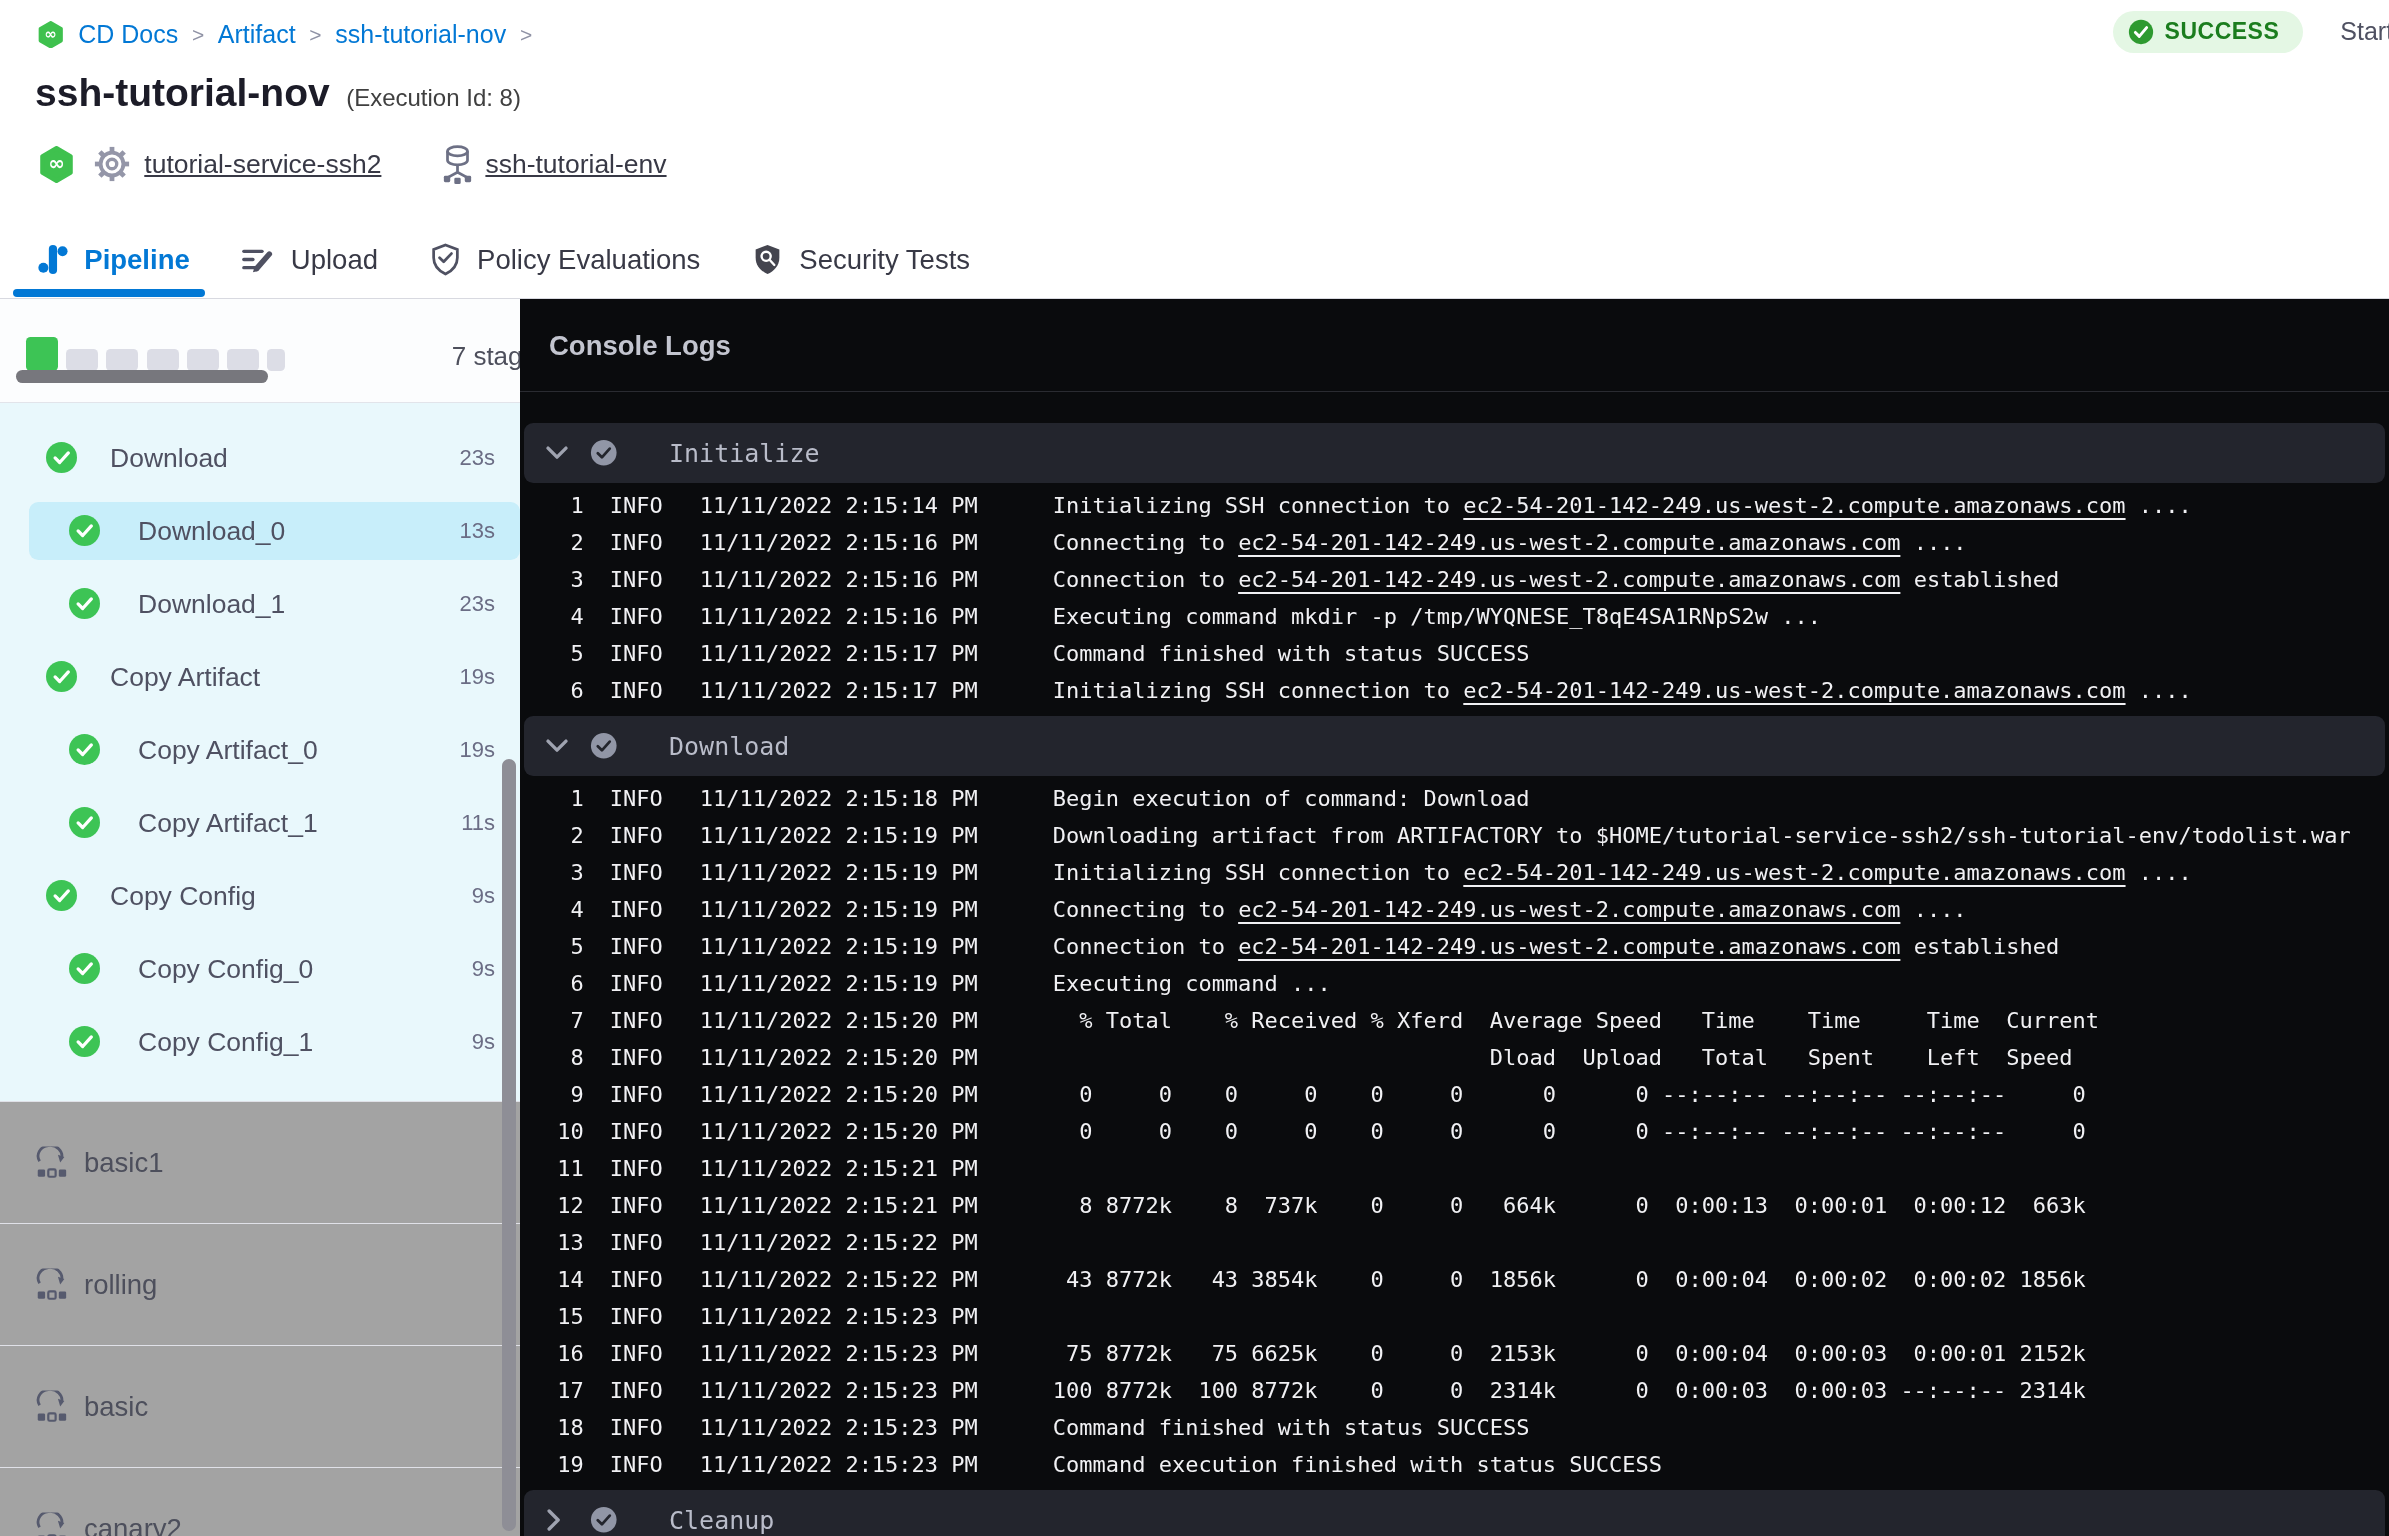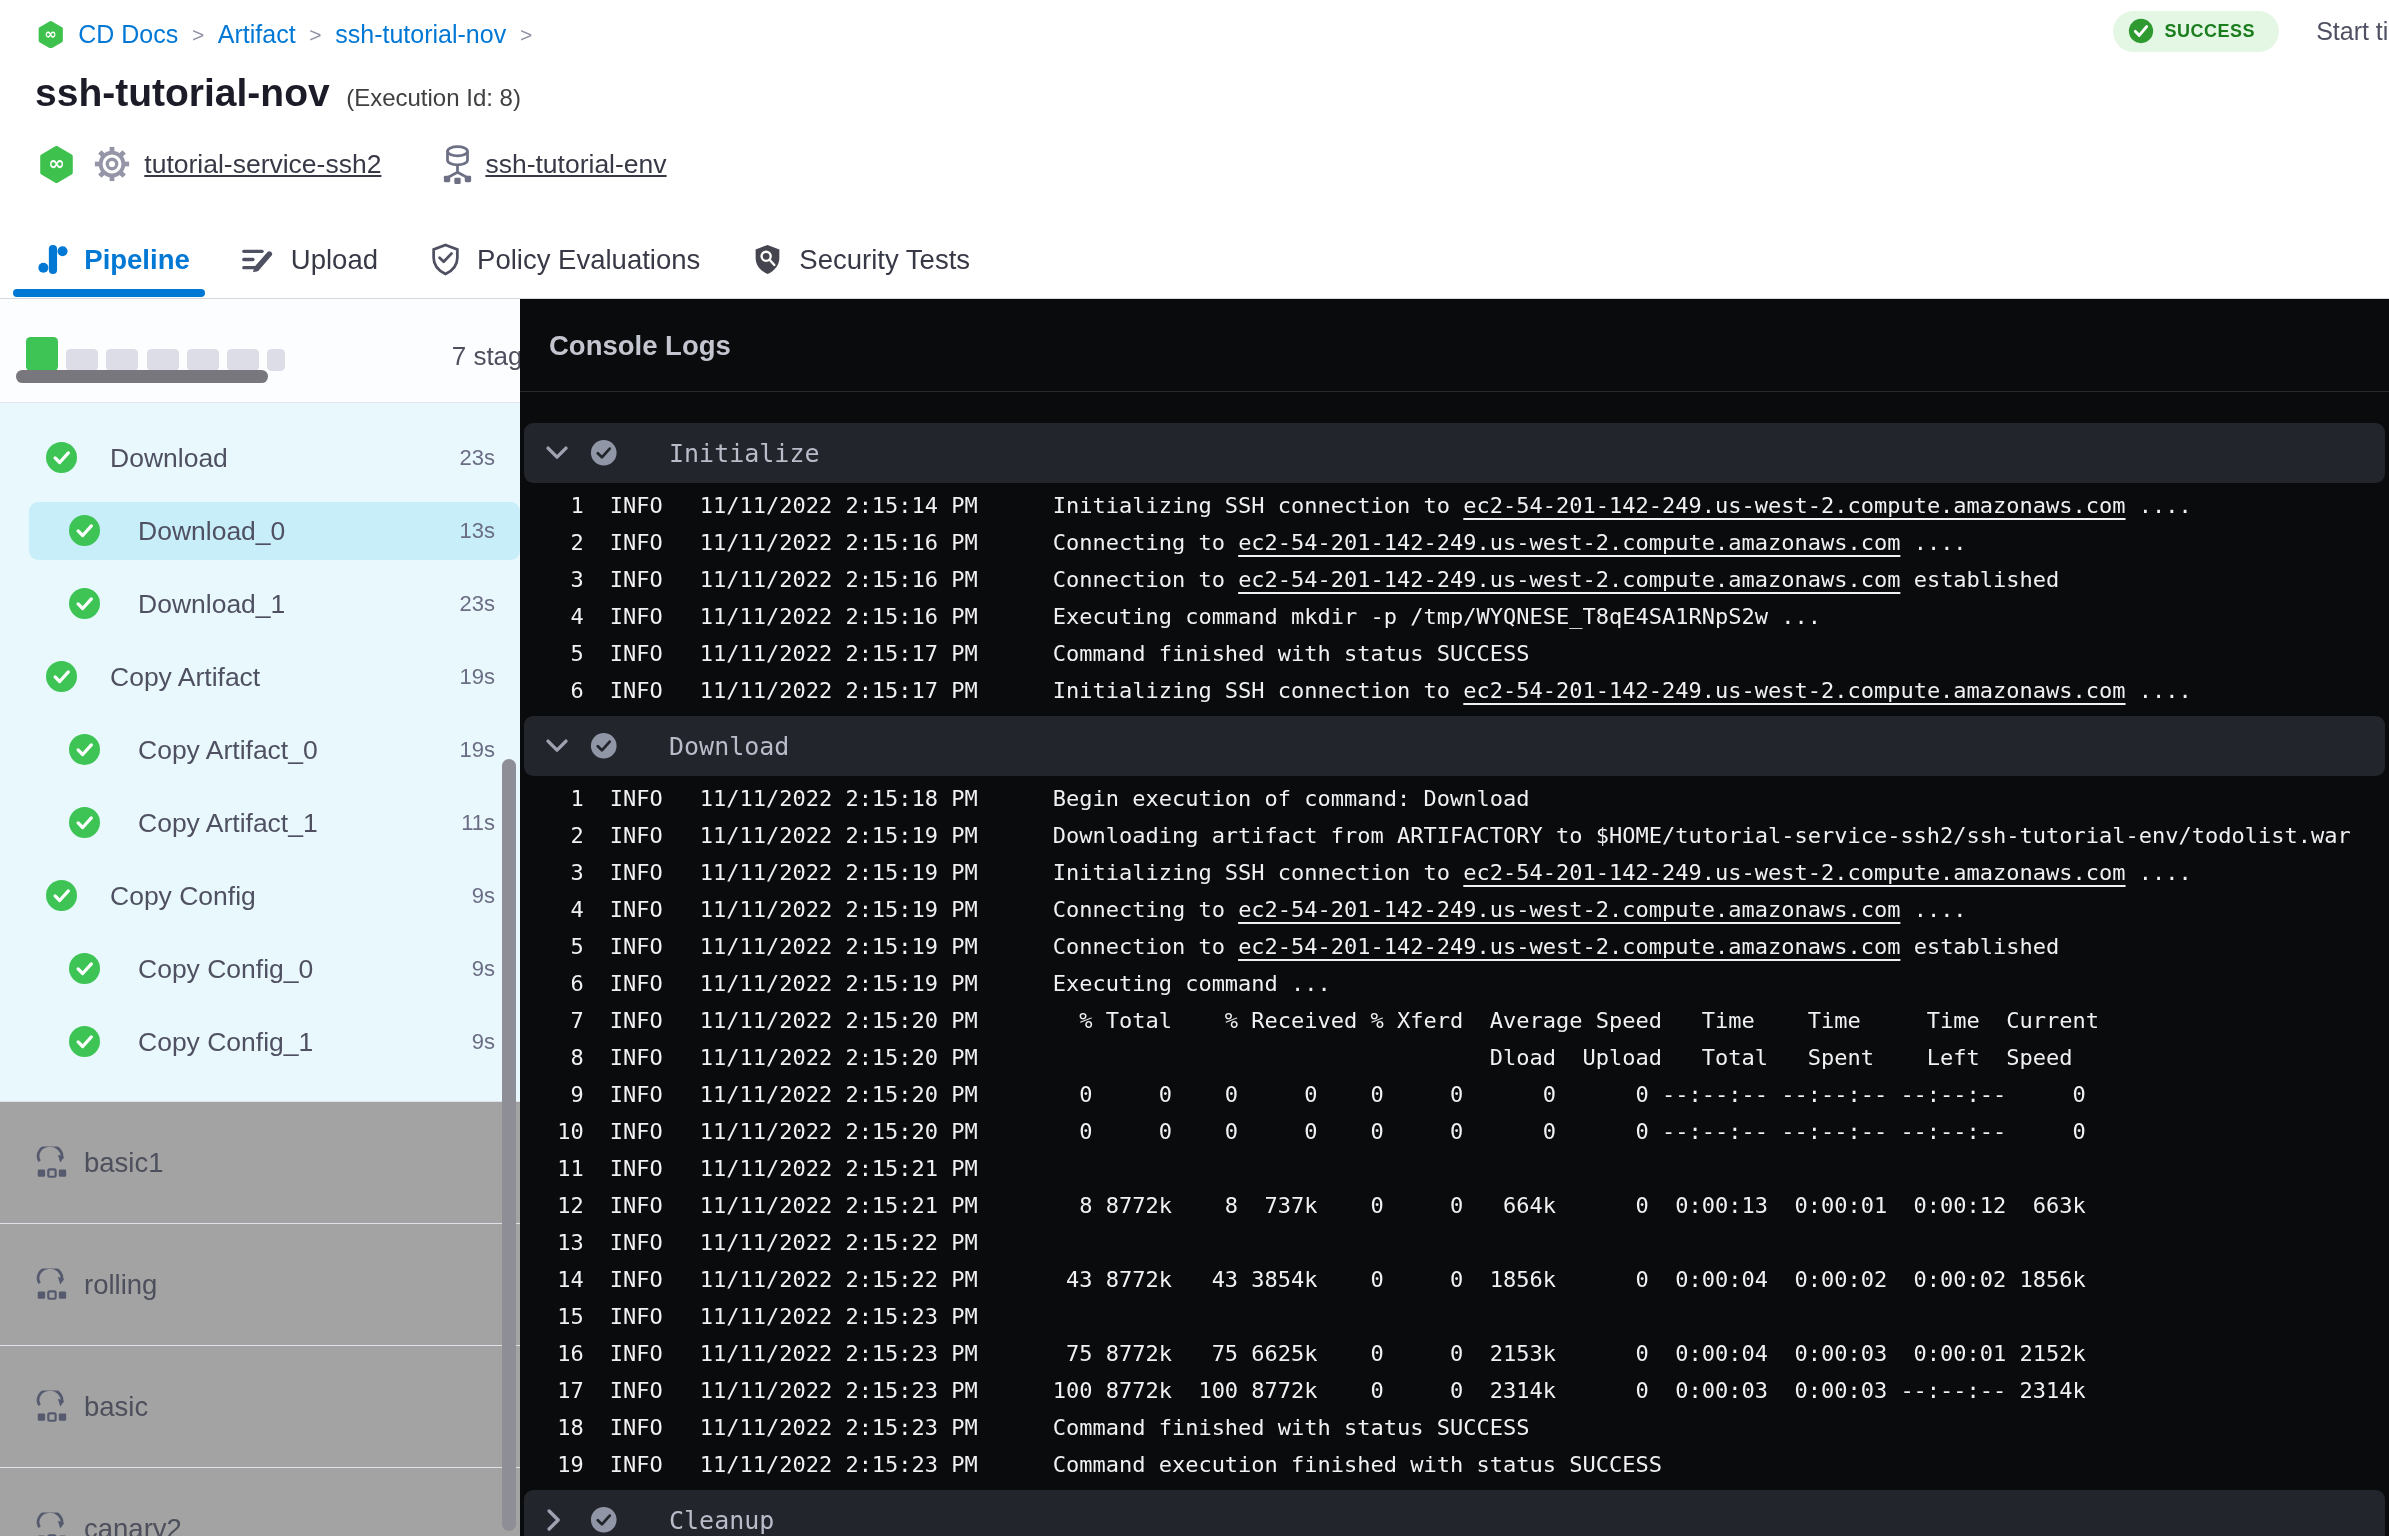--- a/index.html
+++ b/index.html
@@ -6,21 +6,21 @@
   html,body { width:2389px; height:1536px; overflow:hidden; }
   body { font-family:"Liberation Sans", sans-serif; background:#ffffff; position:relative; color:#383946; }
 
   
   .top-header { position:absolute; left:0; top:0; width:2389px; height:298px; background:#ffffff; }
   .breadcrumb { position:absolute; left:37px; top:20px; display:flex; align-items:center; gap:13.7px; font-size:25px; }
   .crumb { color:#0278d5; cursor:pointer; }
   .crumb-sep { color:#8f92a5; font-size:21px; }
   .status-area { position:absolute; left:2113px; top:11px; display:flex; align-items:center; gap:37px; }
   .badge { display:flex; align-items:center; gap:11px; background:#e4f7e4; border-radius:22px; padding:7.3px 24px 7.3px 14.6px; }
-  .badge-label { color:#1b7d1e; font-weight:bold; font-size:18px; letter-spacing:0.5px; }
+  .badge-label { color:#1b7d1e; font-weight:bold; font-size:23px; letter-spacing:0.5px; }
   .start-time { color:#4f5162; font-size:25px; white-space:nowrap; }
   .title-row { position:absolute; left:35px; top:71px; display:flex; align-items:baseline; gap:16.5px; }
   .page-title { font-size:39px; font-weight:bold; color:#1c1c28; }
   .exec-id { font-size:24px; color:#404040; }
   .service-row { position:absolute; left:38px; top:142px; height:44px; display:flex; align-items:center; }
   .service-name, .env-name { font-size:26.5px; color:#383946;text-decoration:underline; }
   .service-name { margin-left:13px; margin-right:60px; }
   .env-name { margin-left:11px; }
   .svc-logo { margin-right:18.3px; }
 

